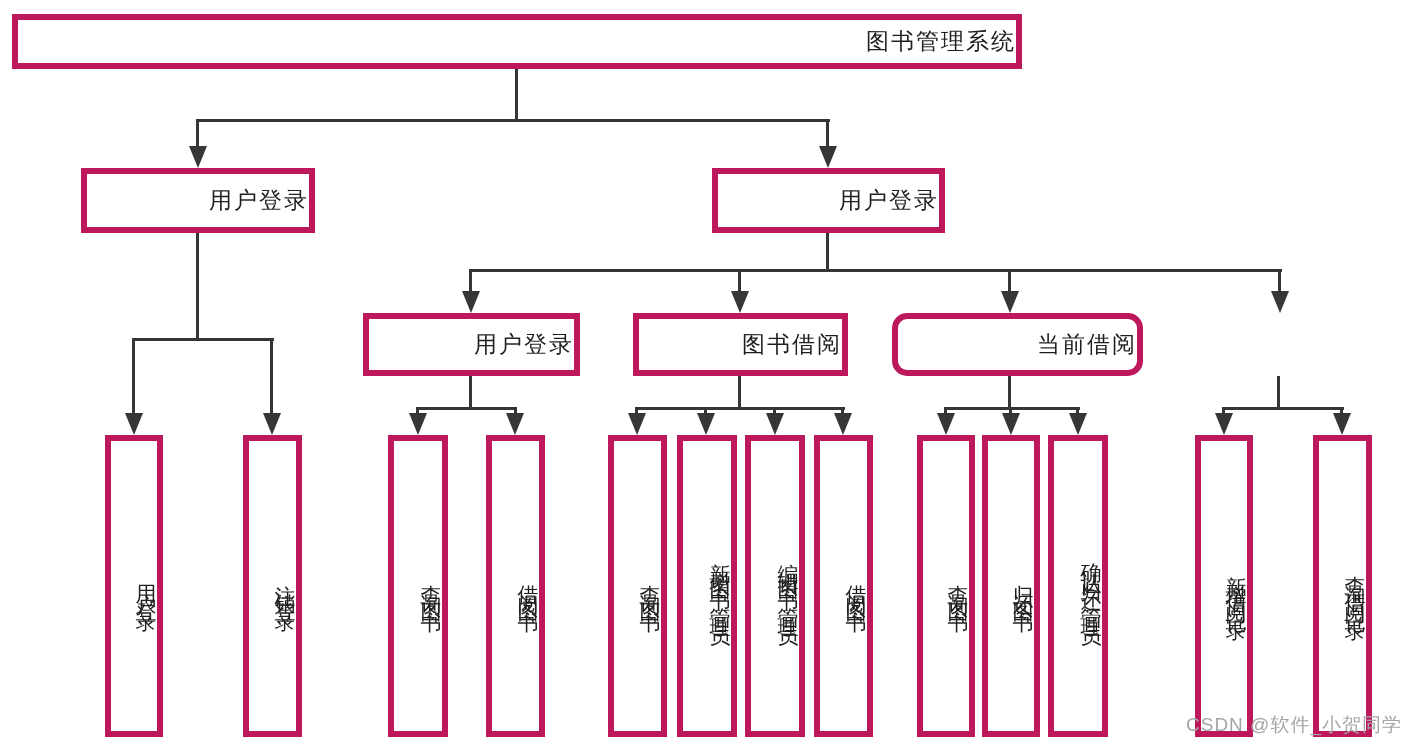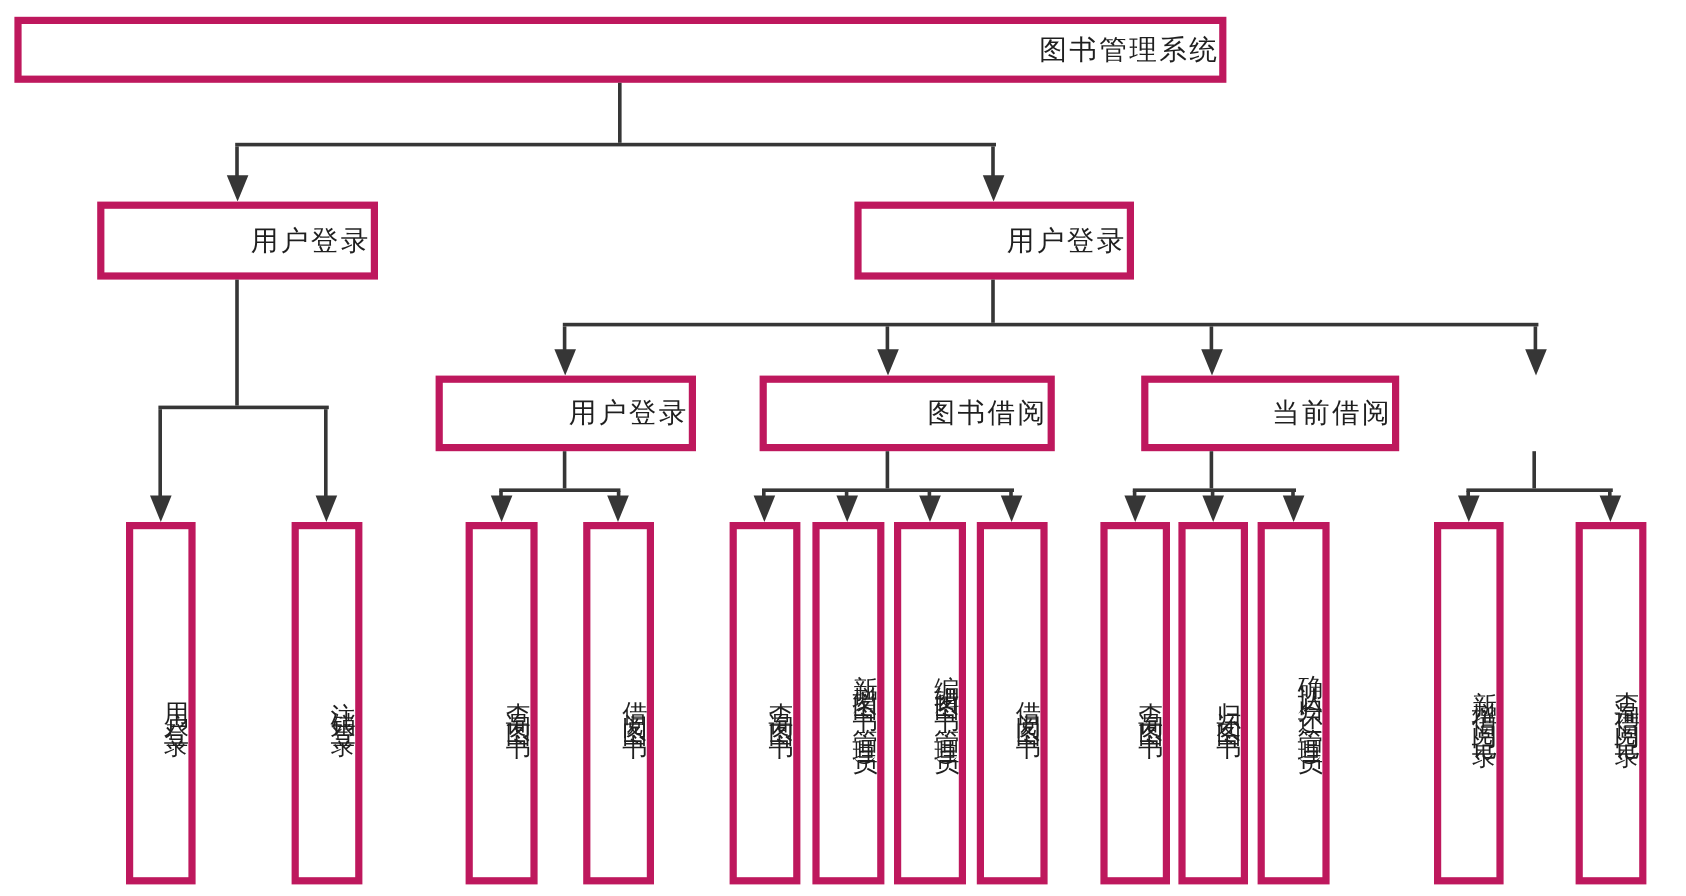--- a/index.html
+++ b/index.html
@@ -89,24 +89,24 @@
   <div class="vl" style="left:738px;top:272px;height:21px;"></div>
   <div class="ar" style="left:731px;top:291px;"></div>
   <div class="vl" style="left:1008px;top:272px;height:21px;"></div>
   <div class="ar" style="left:1001px;top:291px;"></div>
   <div class="vl" style="left:1278px;top:272px;height:21px;"></div>
   <div class="ar" style="left:1271px;top:291px;"></div>
 
   <div class="box" style="left:363px;top:313px;width:217px;height:63px;">
     <span class="hlabel">用户登录</span>
   </div>
-  <div class="box" style="left:633px;top:313px;width:246px;height:63px;">
+  <div class="box" style="left:633px;top:313px;width:215px;height:63px;">
     <span class="hlabel">图书借阅</span>
   </div>
-  <div class="box" style="left:951px;top:313px;width:215px;height:63px;">
+  <div class="box" style="left:892px;top:313px;width:251px;height:63px;border-radius:15px;">
     <span class="hlabel">当前借阅</span>
   </div>
 
   <div class="vl" style="left:469px;top:376px;height:31px;"></div>
   <div class="hl" style="left:416px;top:407px;width:101px;"></div>
   <div class="vl" style="left:416px;top:409px;height:6px;"></div>
   <div class="ar" style="left:409px;top:413px;"></div>
   <div class="vl" style="left:514px;top:409px;height:6px;"></div>
   <div class="ar" style="left:506px;top:413px;"></div>
 
@@ -174,14 +174,15 @@
     <span class="vlabel">确认归还（管理员）</span>
   </div>
 
   <div class="box vbox" style="left:1195px;top:435px;width:58px;height:302px;">
     <span class="vlabel">新增借阅记录</span>
   </div>
   <div class="box vbox" style="left:1313px;top:435px;width:59px;height:302px;">
     <span class="vlabel">查询借阅记录</span>
   </div>
 
+  <div class="watermark">CSDN @软件_小贺同学</div>
 
 </div>
 
 </body></html>

